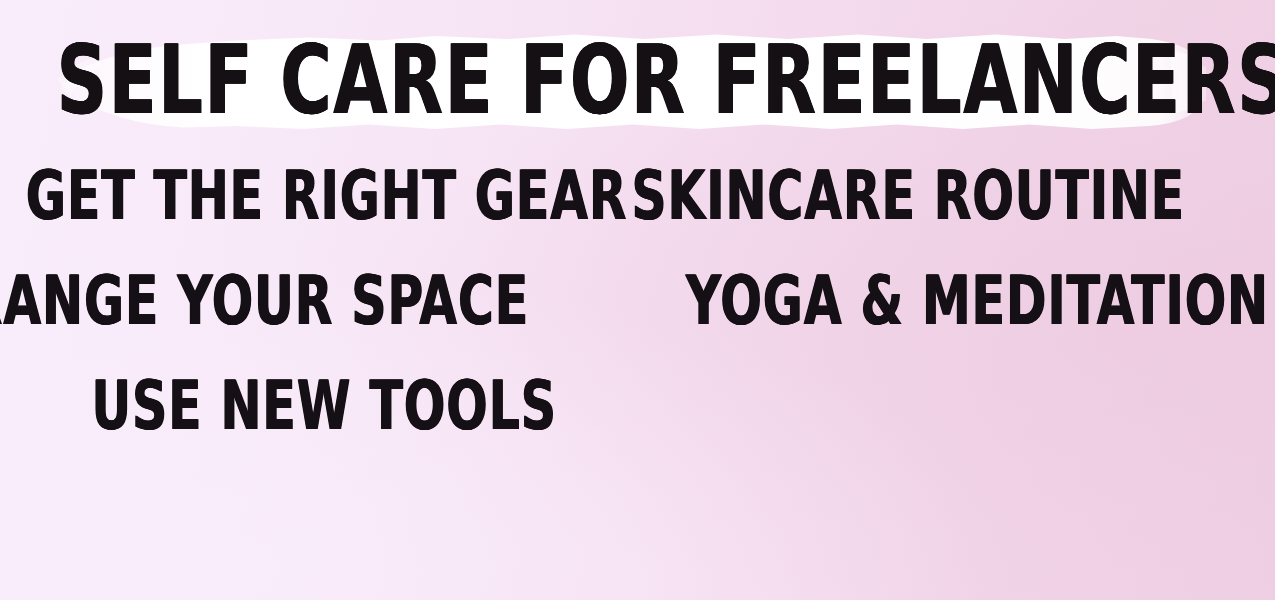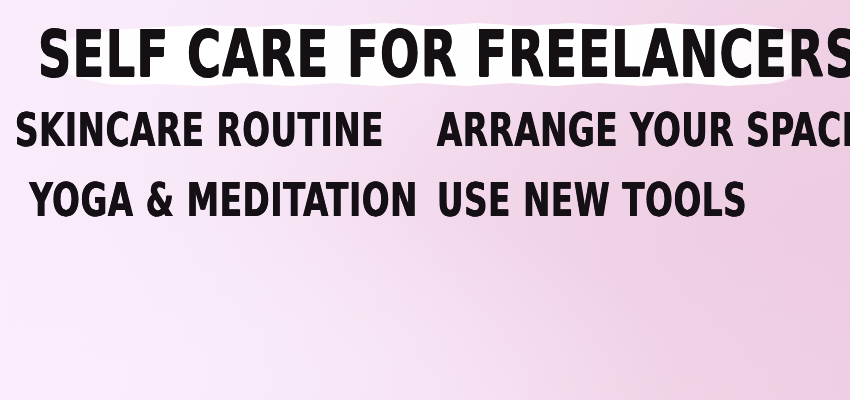--- a/index.html
+++ b/index.html
@@ -97,21 +97,21 @@
   .cell {
     display: flex;
     align-items: center;
     white-space: nowrap;
   }
   .cell.left {
     justify-content: flex-end;
     padding-right: 4px;
   }
   .cell.right {
-    justify-content: flex-start;
+    justify-content: flex-end;
     padding-left: 15px;
   }
   .item-text {
     font-family: "DejaVu Sans Condensed", "Liberation Sans Narrow", "Liberation Sans", sans-serif;
     font-weight: 700;
     font-size: 42px;
     line-height: 1;
     color: #151015;
     letter-spacing: 0.8px;
     text-transform: uppercase;
@@ -166,20 +166,23 @@
       <path fill="#ffffff" fill-opacity="0.35" d="M758,24 L766,28 L766,50 L758,53 Z"></path>
     </svg>
   </div>
 
   <div class="title-wrap">
     <div class="poster-title">SELF CARE FOR FREELANCERS</div>
   </div>
 
   <div class="list-grid">
 
+    <div class="cell left">
+      <span class="item-text">GET THE RIGHT GEAR</span>
+    </div>
     <div class="cell right">
       <span class="item-text">SKINCARE ROUTINE</span>
     </div>
 
     <div class="cell right">
       <span class="item-text">ARRANGE YOUR SPACE</span>
     </div>
 
     <div class="cell left">
       <span class="item-text">YOGA &amp; MEDITATION</span>

